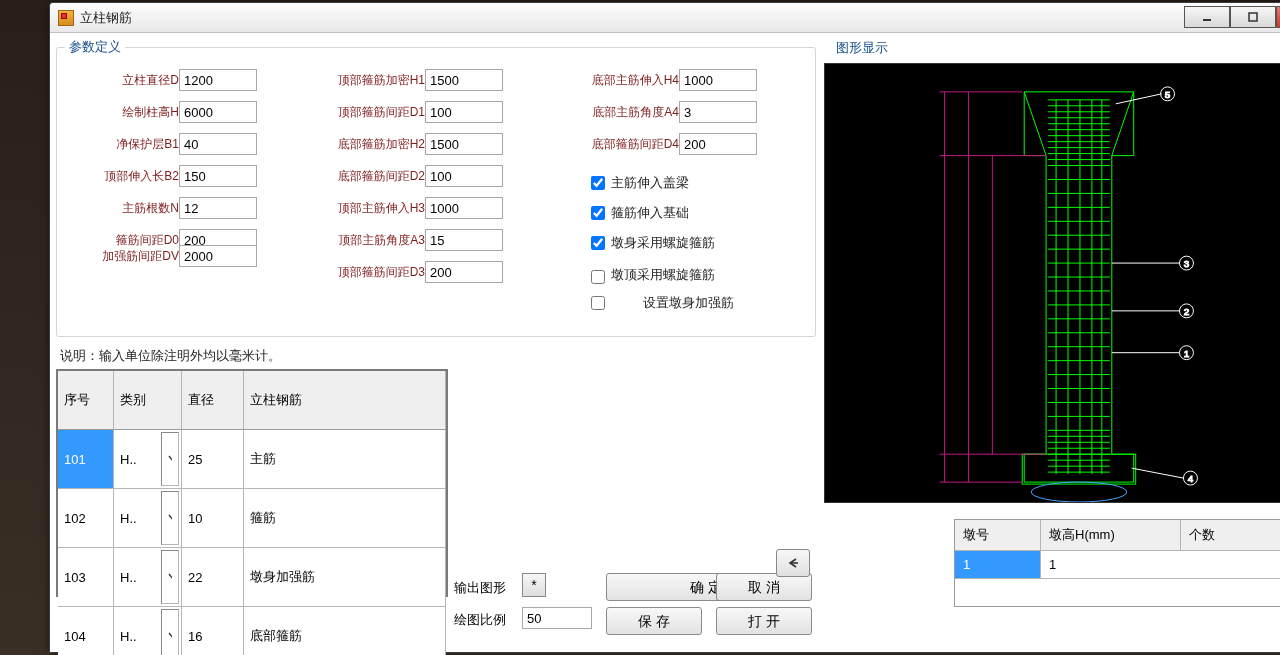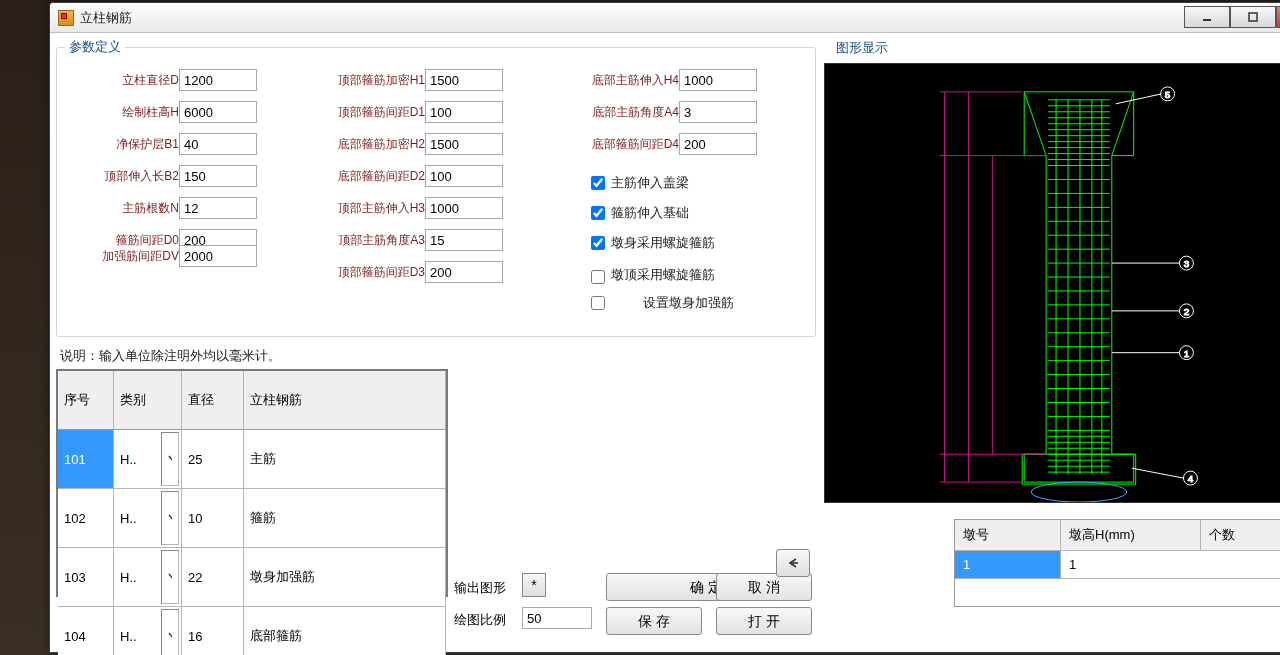--- a/index.html
+++ b/index.html
@@ -139,21 +139,21 @@
 .pier-table {
   position:absolute; left:130px; top:472px; width:358px; height:88px;
   border:1px solid #9a9a9a; background:#fff;
 }
 .pt-head, .pt-row { display:flex; }
 .pt-head div, .pt-row div {
   border-right:1px solid #b5b5b5; border-bottom:1px solid #b5b5b5;
   padding:6px 8px; font-size:13px;
 }
 .pt-head div { background:#efefef; }
-.pc0{width:106px;} .pc1{width:140px;} .pc2{flex:1;}
+.pc0{width:86px;} .pc1{width:140px;} .pc2{flex:1;}
 .pt-row .pc0.sel { background:#3399ff; color:#fff;}
 .arrow-btn {
   position:absolute; left:720px; top:510px; width:34px; height:28px;
   border:1px solid #888; border-radius:3px; background:linear-gradient(#f7f7f7,#e0e0e0);
   display:flex; align-items:center; justify-content:center;
 }
 </style>
 </head>
 <body>
 

